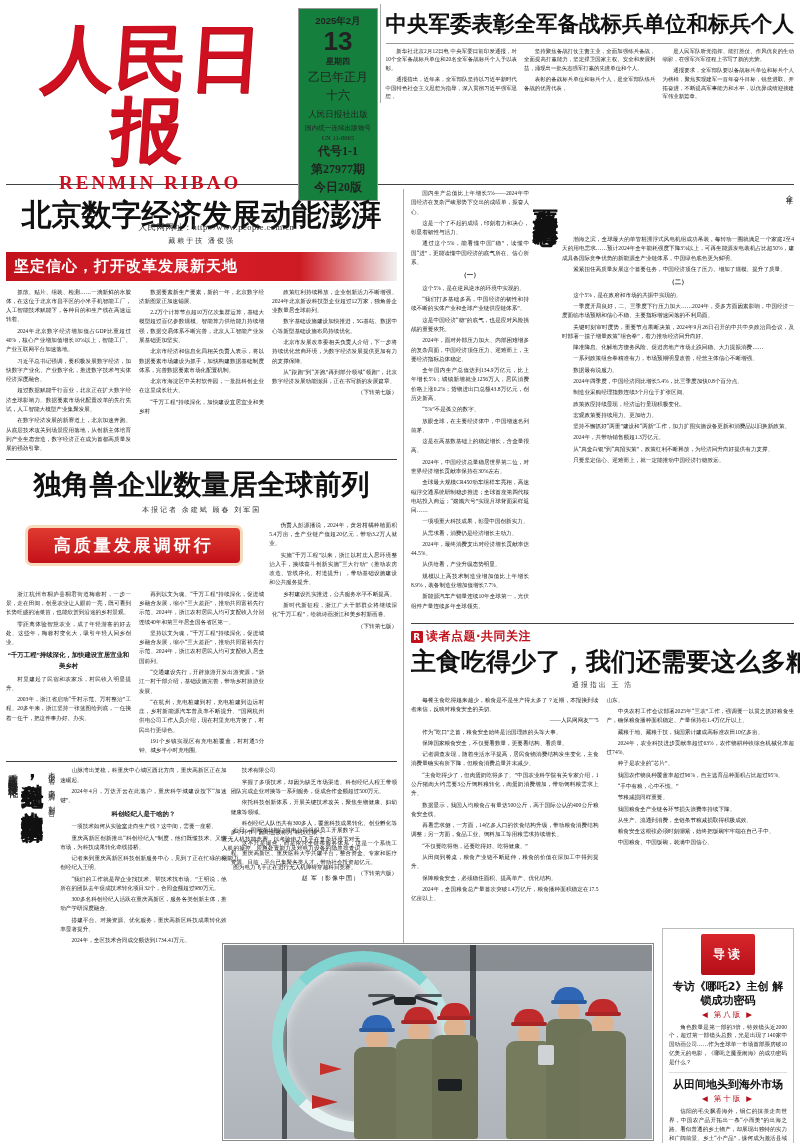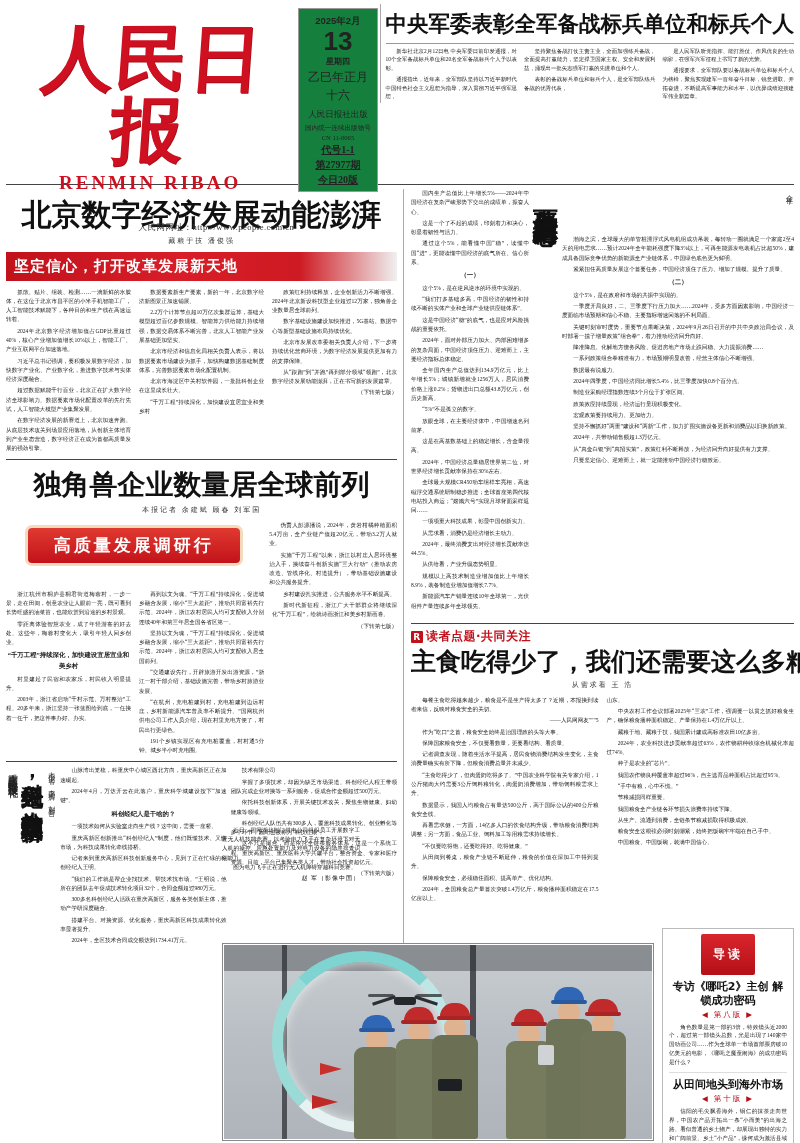--- a/index.html
+++ b/index.html
@@ -39,21 +39,21 @@
     border:1px solid #999; padding:5px 3px 4px;
     text-align:center; background:#15803d;
     font-size:8px; line-height:1.5; color:#222;
   }
   .mb-ym { font-size:9.5px; font-weight:bold; font-family:"Liberation Sans",sans-serif; }
   .mb-day { font-size:26px; font-weight:bold; line-height:1.05; font-family:"Liberation Sans",sans-serif; }
   .mb-wk { font-size:8px; font-weight:bold; }
   .mb-lun { font-size:12px; }
   .mb-pub { font-size:8.5px; margin:4px 0 3px; }
   .mb-sm { font-size:6.6px; line-height:1.45; }
-  .mb-iss { font-size:10px; font-weight:bold;text-decoration:underline; }
+  .mb-iss { font-size:12px; font-weight:bold; }
   .mast-right { flex:1; padding-left:5px; border-left:1px solid #aaa; margin-left:2px;}
   .top-headline {
     font-family:"DejaVu Sans","Liberation Sans",sans-serif;
     font-weight:bold; font-size:21.5px; letter-spacing:0px;
     text-align:center; line-height:1.15; margin:8px 0 6px;
     white-space:nowrap;
   }
   .tr-cols { display:flex; gap:7px; font-size:5.4px; line-height:1.62; text-align:justify; color:#1a1a1a;}
   .tr-cols > div { flex:1; }
   .tr-cols p { margin:0 0 2px; text-indent:2em; }
@@ -381,21 +381,21 @@
       </div>
 
       <div class="rule"></div>
 
       <div class="sec-label">
         <span class="mark">R</span>
         <span>读者点题·共同关注</span>
       </div>
 
       <div class="reader-head">主食吃得少了，我们还需要这么多粮食吗?</div>
-      <div class="byline">从需求看 王 浩</div>
+      <div class="byline">通报指出 王 浩</div>
 
       <div class="cols-2">
         <div class="col">
           <p>每餐主食吃得越来越少，粮食是不是生产得太多了？近期，本报接到读者来信，反映对粮食安全的关切。</p>
           <p class="right">——人民网网友"""5</p>
           <p>作为“吃口”之首，粮食安全始终是治国理政的头等大事。</p>
           <p>保障国家粮食安全，不仅要看数量，更要看结构、看质量。</p>
           <p>记者调查发现，随着生活水平提高，居民食物消费结构发生变化，主食消费量确实有所下降，但粮食消费总量并未减少。</p>
           <p>“主食吃得少了，但肉蛋奶吃得多了。”中国农业科学院有关专家介绍，1公斤猪肉大约需要3公斤饲料粮转化，肉蛋奶消费增加，带动饲料粮需求上升。</p>
           <p>数据显示，我国人均粮食占有量达500公斤，高于国际公认的400公斤粮食安全线。</p>

